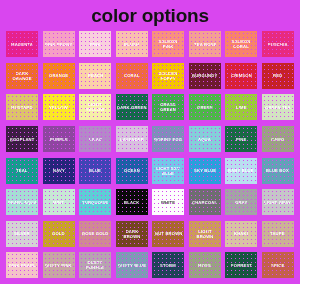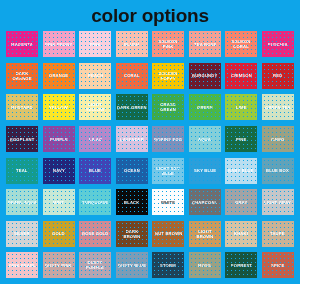--- a/index.html
+++ b/index.html
@@ -10,21 +10,21 @@
     width: 300px;
     height: 300px;
     background: #ffffff;
     font-family: "Liberation Sans", sans-serif;
     overflow: hidden;
   }
   #page {
     width: 300px;
     height: 284px;
     position: relative;
-    background: #0ea5e9;
+    background: #d946ef;
     box-sizing: border-box;
   }
   #title {
     text-align: center;
     font-size: 19px;
     font-weight: bold;
     color: #131313;
     letter-spacing: -0.2px;
     line-height: 28px;
     height: 28px;

